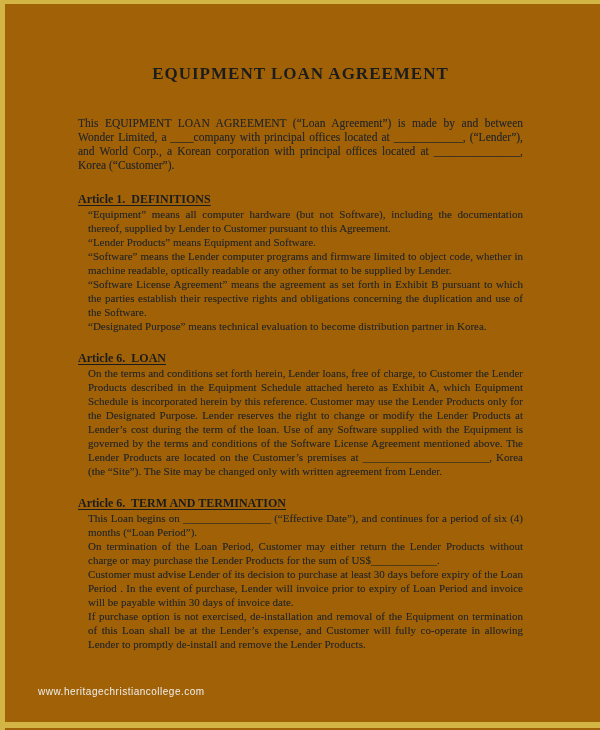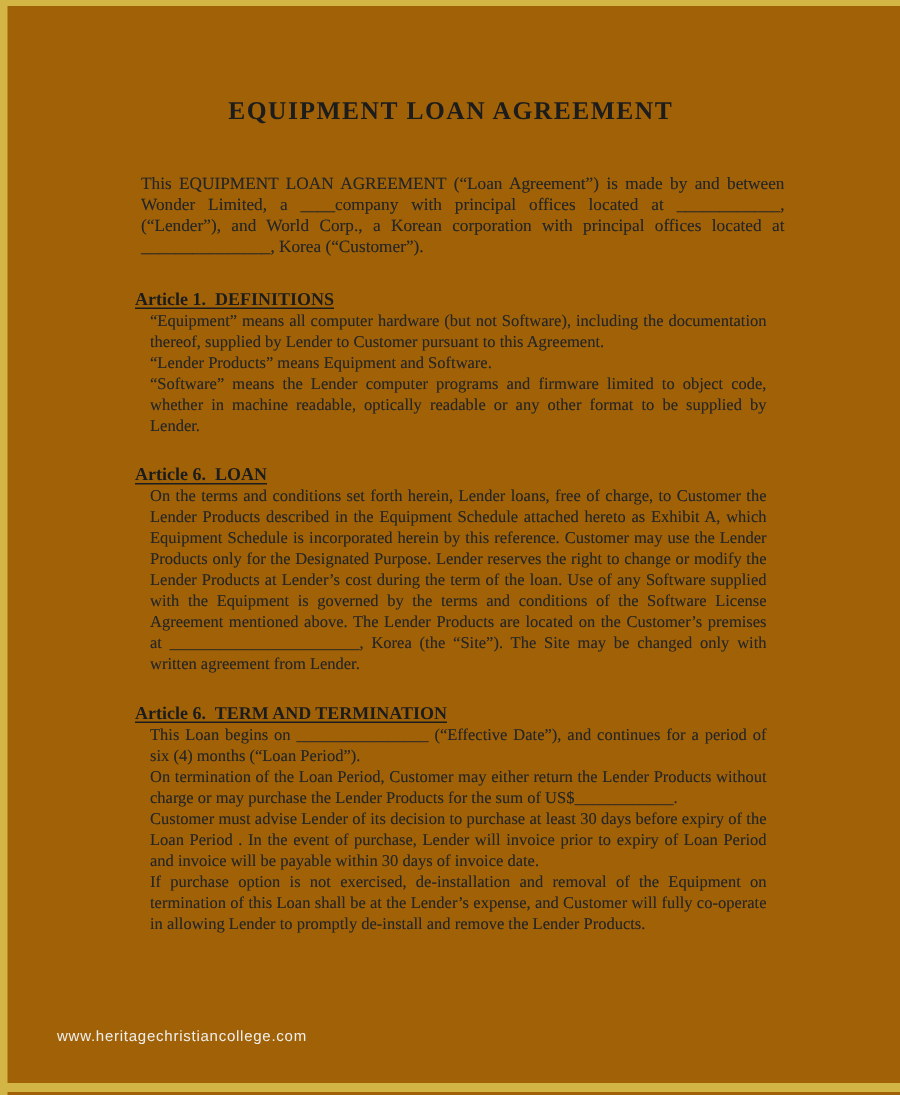--- a/index.html
+++ b/index.html
@@ -32,27 +32,27 @@
   }
   .doc-title {
     margin: 64px 0 0 0;
     text-align: center;
     font-size: 17px;
     font-weight: bold;
     letter-spacing: 1px;
     color: #1c1c1c;
   }
   .intro {
-    margin: 32px 0 0 16px;
+    margin: 32px 0 0 0;
     font-size: 11.5px;
     line-height: 14px;
     text-align: justify;
     text-shadow: 0 0 0.4px rgba(40,40,40,0.45);
   }
-  .article { margin: 12px; }
+  .article { margin: 0; }
   .art-head {
     margin: 18px 0 0 0;
     font-size: 12px;
     font-weight: bold;
     text-decoration: underline;
     text-underline-offset: 2px;
     white-space: pre;
     color: #1c1c1c;
     line-height: 15px;
   }
@@ -90,20 +90,22 @@
     <h1 class="doc-title">EQUIPMENT LOAN AGREEMENT</h1>
 
     <p class="intro">This EQUIPMENT LOAN AGREEMENT (“Loan Agreement”) is made by and between Wonder Limited, a ____company with principal offices located at ____________, (“Lender”), and World Corp., a Korean corporation with principal offices located at _______________, Korea (“Customer”).</p>
 
     <section class="article">
       <h2 class="art-head first">Article 1.  DEFINITIONS</h2>
       <div class="art-body">
         <p class="para">“Equipment” means all computer hardware (but not Software), including the documentation thereof, supplied by Lender to Customer pursuant to this Agreement.</p>
         <p class="para">“Lender Products” means Equipment and Software.</p>
         <p class="para">“Software” means the Lender computer programs and firmware limited to object code, whether in machine readable, optically readable or any other format to be supplied by Lender.</p>
+        <p class="para">“Software License Agreement” means the agreement as set forth in Exhibit B pursuant to which the parties establish their respective rights and obligations concerning the duplication and use of the Software.</p>
+        <p class="para">“Designated Purpose” means technical evaluation to become distribution partner in Korea.</p>
       </div>
     </section>
 
     <section class="article">
       <h2 class="art-head">Article 6.  LOAN</h2>
       <div class="art-body">
         <p class="para">On the terms and conditions set forth herein, Lender loans, free of charge, to Customer the Lender Products described in the Equipment Schedule attached hereto as Exhibit A, which Equipment Schedule is incorporated herein by this reference.  Customer may use the Lender Products only for the Designated Purpose. Lender reserves the right to change or modify the Lender Products at Lender’s cost during the term of the loan. Use of any Software supplied with the Equipment is governed by the terms and conditions of the Software License Agreement mentioned above. The Lender Products are located on the Customer’s premises at _______________________, Korea (the “Site”). The Site may be changed only with written agreement from Lender.</p>
       </div>
     </section>
 

